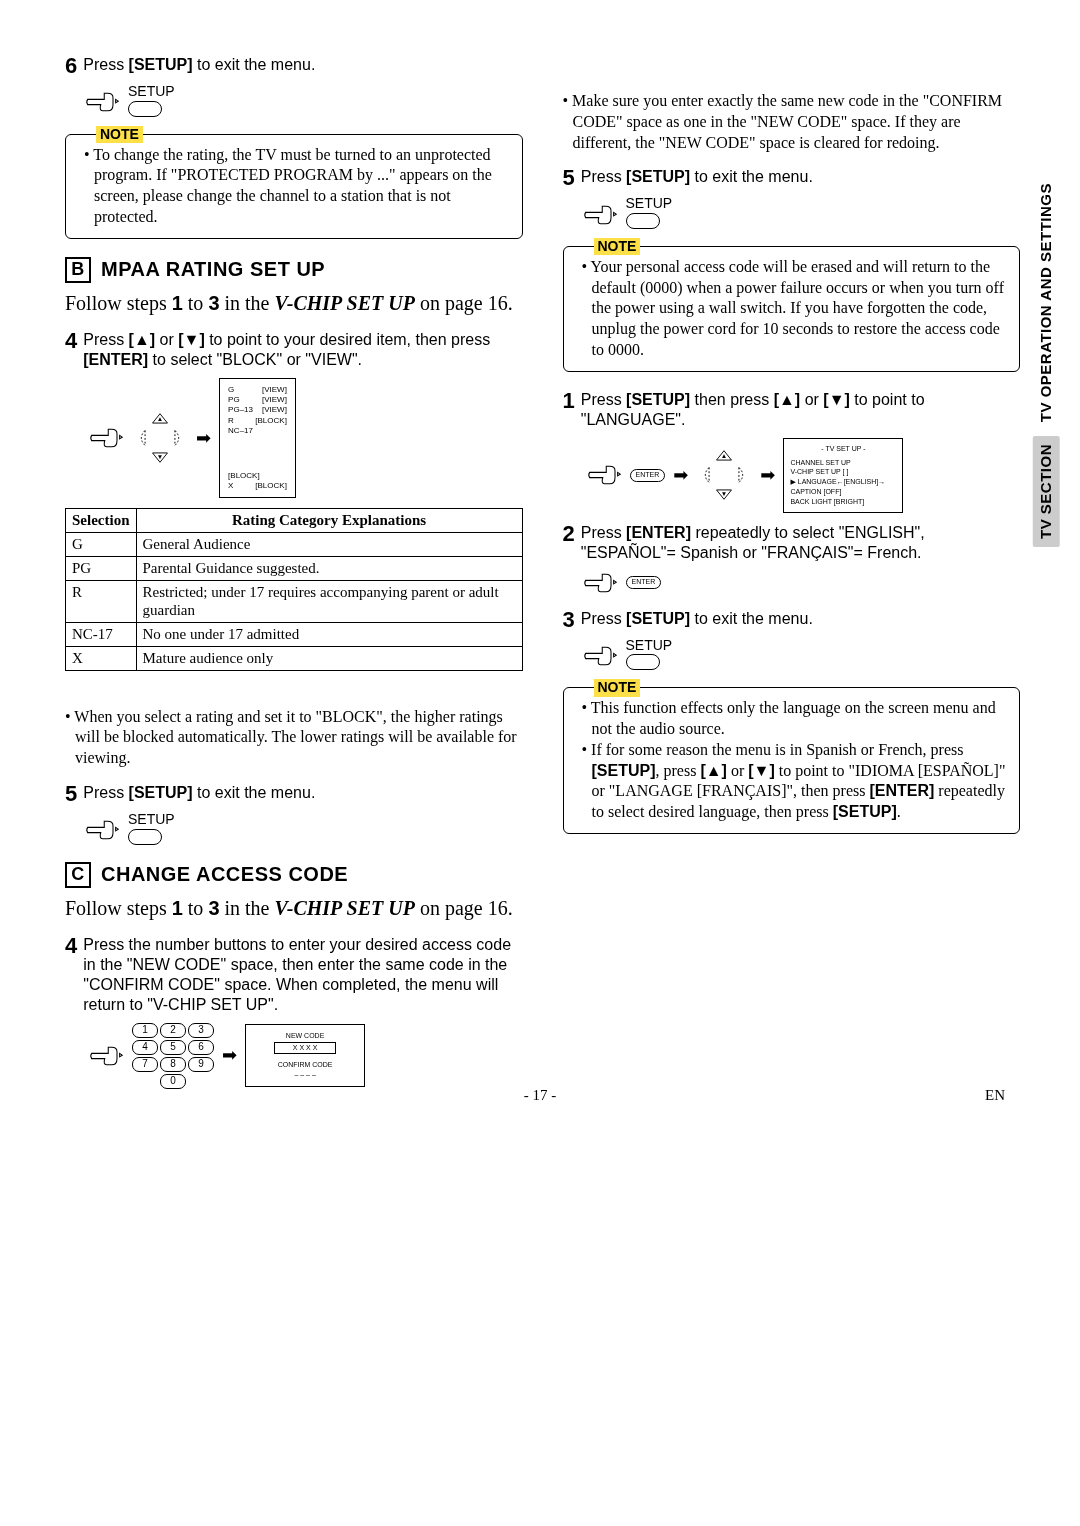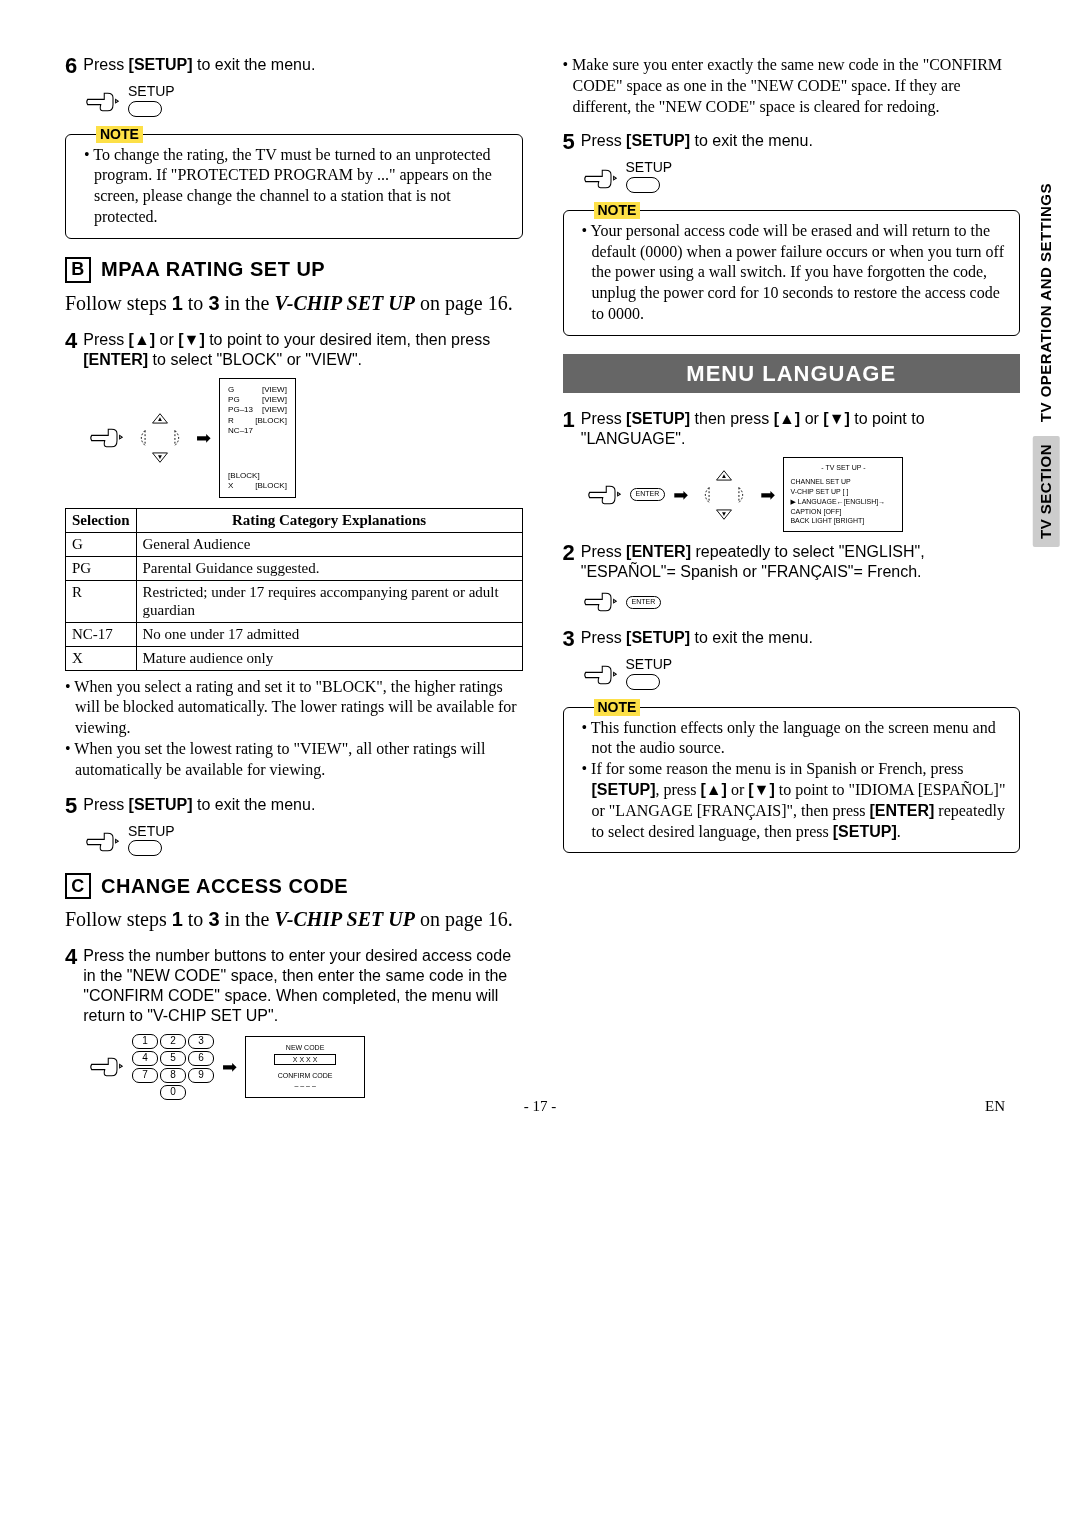--- a/index.html
+++ b/index.html
@@ -86,21 +86,21 @@
     font-weight: bold; font-size: 22px; text-align: center;
     padding: 6px 0; letter-spacing: 1px; margin: 14px 0 16px 0;
   }
   .intro { font-family: "Times New Roman", serif; margin-bottom: 14px; font-size:20px;}
   .intro b { font-weight: bold; font-style: italic; }
   .bnum { font-family: Arial,sans-serif; font-weight:bold; font-style:normal;}
   table.rating { border-collapse: collapse; width: 100%; margin: 6px 0; font-size: 15px; }
   table.rating th, table.rating td { border: 1px solid #000; padding: 2px 6px; text-align: left; vertical-align: top; }
   table.rating th { font-weight: bold; text-align: center;}
   .bullets { list-style: none; margin: 6px 0 14px 0; font-family: "Times New Roman", serif; font-size:16px;}
-  .bullets li { text-indent: -10px; padding-left: 10px; line-height:1.3;}
+  .bullets li { text-indent: -10px; padding-left: 10px; line-height:1.3;margin-top:36px;}
   .bullets li::before { content: "• "; }
   .footer { position: absolute; bottom: 24px; left:0; width:100%; text-align:center; font-size: 15px; font-family: "Times New Roman",serif;}
   .footer-en { position:absolute; right: 75px; }
   .diagram-box {
     border: 1px solid #000; padding: 6px 8px; font-family: Arial, sans-serif;
     font-size: 8px; line-height:1.3; min-height: 50px;
   }
   .arrow-right { font-size: 18px; }
   .keypad {
     display: grid; grid-template-columns: repeat(3, 26px); gap: 2px;
@@ -235,21 +235,20 @@
           </tr>
           <tr>
             <td>X</td>
             <td>Mature audience only</td>
           </tr>
         </tbody>
     </table>
 
     <ul class="bullets" id="bullets-b">
         <li>When you select a rating and set it to "BLOCK", the higher ratings will be blocked automatically. The lower ratings will be available for viewing.</li>
-        <li>When you set the lowest rating to "VIEW", all other ratings will automatically be available for viewing.</li>
       </ul>
 
     <div class="step">
       <div class="step-num">5</div>
       <div class="step-text sans">
         <span>Press </span><b>[SETUP]</b><span> to exit the menu.</span>
       </div>
     </div>
     <div class="hand-block">
       <svg class="hand" viewBox="0 0 40 30">
@@ -328,21 +327,20 @@
       </div>
     </div>
 
     <div class="note-box">
       <div class="note-label">NOTE</div>
       <ul>
           <li>Your personal access code will be erased and will return to the default (0000) when a power failure occurs or when you turn off the power using a wall switch. If you have forgotten the code, unplug the power cord for 10 seconds to restore the access code to 0000.</li>
         </ul>
     </div>
 
-    <div class="section-banner">MENU LANGUAGE</div>
 
     <div class="step">
       <div class="step-num">1</div>
       <div class="step-text sans">
         <span>Press </span><b>[SETUP]</b><span> then press </span><b>[▲]</b><span> or </span><b>[▼]</b><span> to point to "LANGUAGE".</span>
       </div>
     </div>
 
     <div class="nav-diagram">
       <svg class="hand" viewBox="0 0 40 30">

